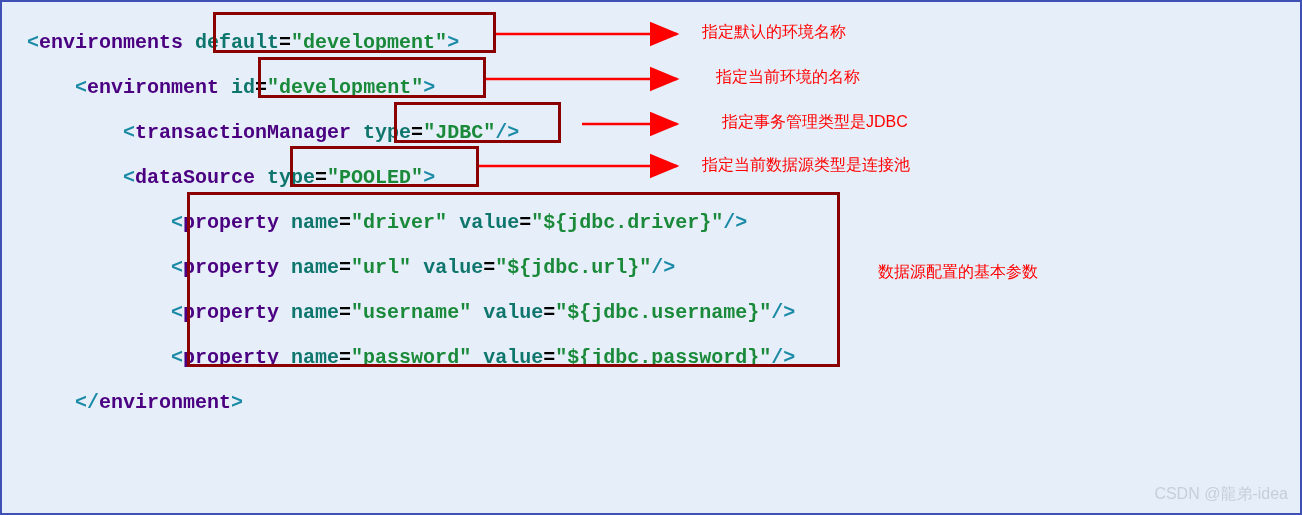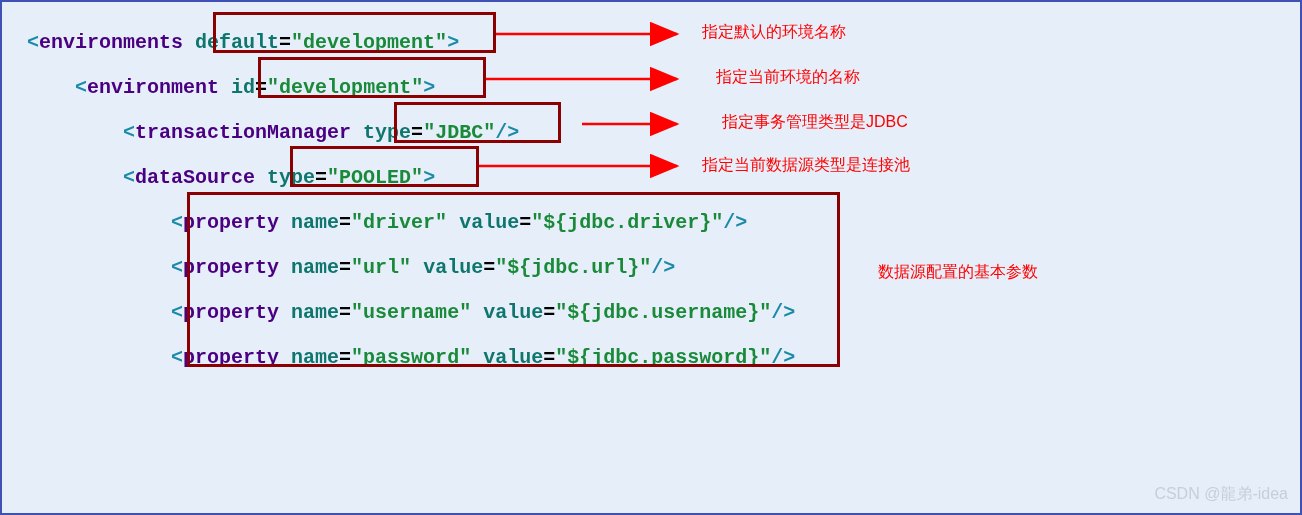--- a/index.html
+++ b/index.html
@@ -45,20 +45,21 @@
 
   <div class="row">            <span class="brak">&lt;</span><span class="tag">property</span> <span class="attr">name</span><span class="eq">=</span><span class="val">"driver"</span> <span class="attr">value</span><span class="eq">=</span><span class="val">"${jdbc.driver}"</span><span class="brak">/&gt;</span></div>
 
   <div class="row">            <span class="brak">&lt;</span><span class="tag">property</span> <span class="attr">name</span><span class="eq">=</span><span class="val">"url"</span> <span class="attr">value</span><span class="eq">=</span><span class="val">"${jdbc.url}"</span><span class="brak">/&gt;</span></div>
 
   <div class="row">            <span class="brak">&lt;</span><span class="tag">property</span> <span class="attr">name</span><span class="eq">=</span><span class="val">"username"</span> <span class="attr">value</span><span class="eq">=</span><span class="val">"${jdbc.username}"</span><span class="brak">/&gt;</span></div>
 
   <div class="row">            <span class="brak">&lt;</span><span class="tag">property</span> <span class="attr">name</span><span class="eq">=</span><span class="val">"password"</span> <span class="attr">value</span><span class="eq">=</span><span class="val">"${jdbc.password}"</span><span class="brak">/&gt;</span></div>
 
 
+  <div class="row">    <span class="brak">&lt;/</span><span class="tag">environment</span><span class="brak">&gt;</span></div>
 
 </div>
 
 <div class="hl" style="left:211px;top:10px;width:283px;height:41px;"></div>
 <div class="hl" style="left:256px;top:55px;width:228px;height:41px;"></div>
 <div class="hl" style="left:392px;top:100px;width:167px;height:41px;"></div>
 <div class="hl" style="left:288px;top:144px;width:189px;height:41px;"></div>
 <div class="hl" style="left:185px;top:190px;width:653px;height:175px;"></div>
 
 <svg class="arrows" width="1302" height="515">

